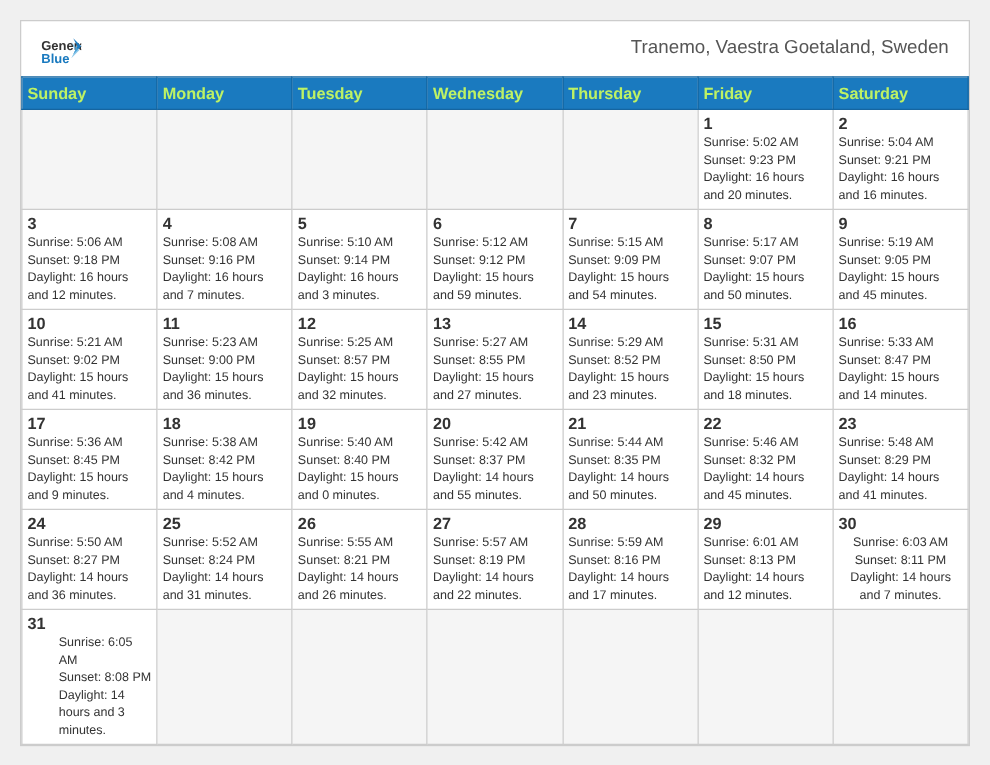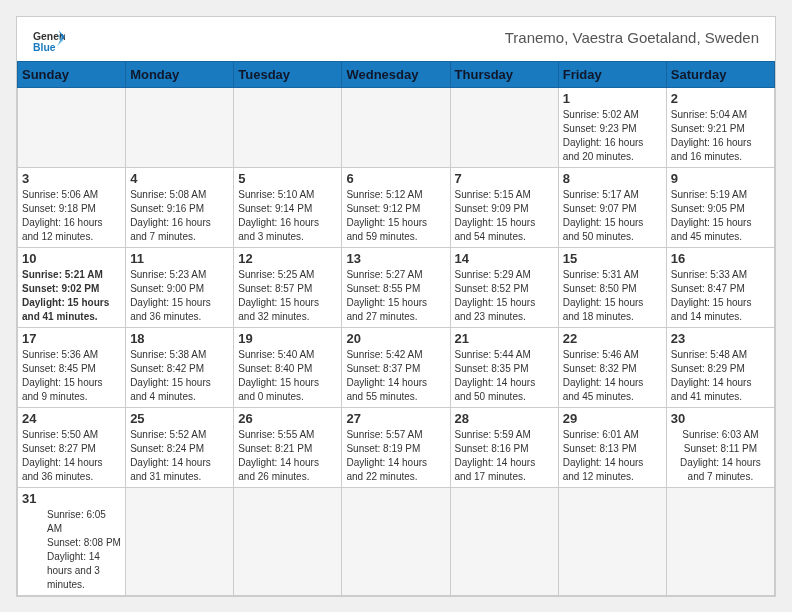--- a/index.html
+++ b/index.html
@@ -43,21 +43,21 @@
       font-size: 15px;
       color: #555;
     }
     .calendar-table {
       width: 100%;
       border-collapse: collapse;
       table-layout: fixed;
     }
     .calendar-table th {
       background: #1a7abf;
-      color: #0f172a;
+      color: #bef264;
       font-size: 13px;
       font-weight: bold;
       padding: 5px 4px;
       text-align: left;
       border: 1px solid #1565a0;
     }
     .calendar-table td {
       border: 1px solid #ccc;
       vertical-align: top;
       padding: 3px 4px;
@@ -175,21 +175,21 @@
           <td>
             <span class="day-num">9</span>
             <div class="day-info" style="white-space: pre-line;">Sunrise: 5:19 AM
 Sunset: 9:05 PM
 Daylight: 15 hours and 45 minutes.</div>
           </td>
         </tr>
         <tr>
           <td>
             <span class="day-num">10</span>
-            <div class="day-info" style="white-space: pre-line; font-weight: bold;">Sunrise: 5:21 AM
+            <div class="day-info" style="white-space: pre-line;">Sunrise: 5:21 AM
 Sunset: 9:02 PM
 Daylight: 15 hours and 41 minutes.</div>
           </td>
           <td>
             <span class="day-num">11</span>
             <div class="day-info" style="white-space: pre-line;">Sunrise: 5:23 AM
 Sunset: 9:00 PM
 Daylight: 15 hours and 36 minutes.</div>
           </td>
           <td>

